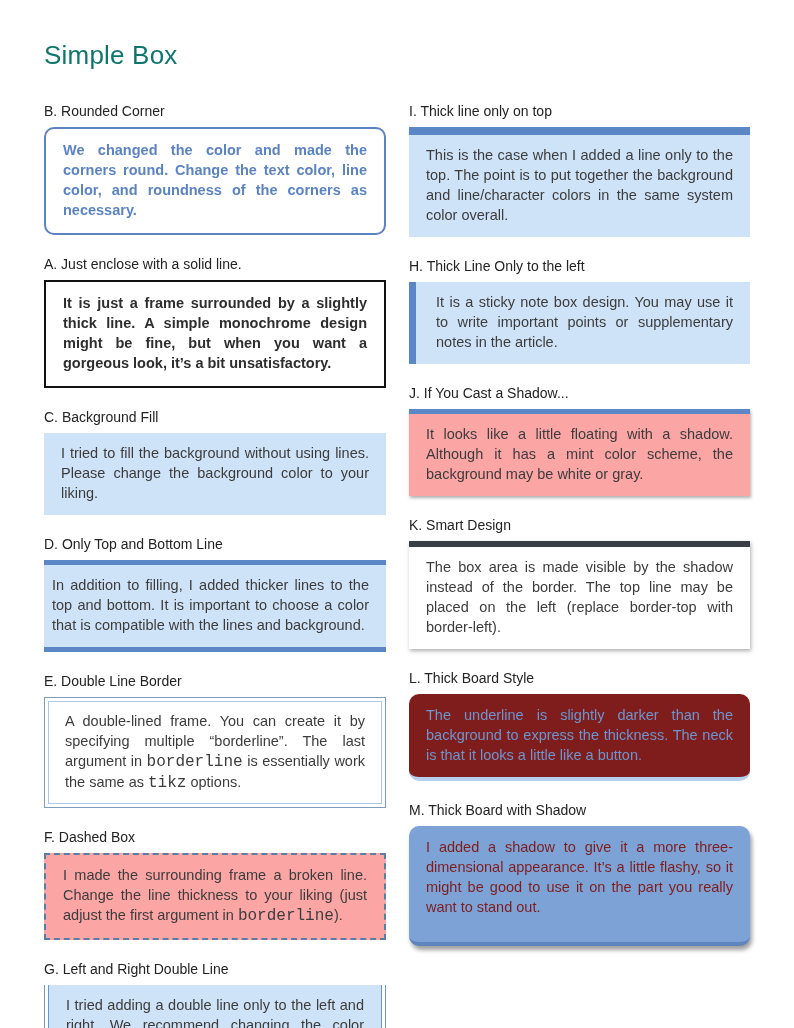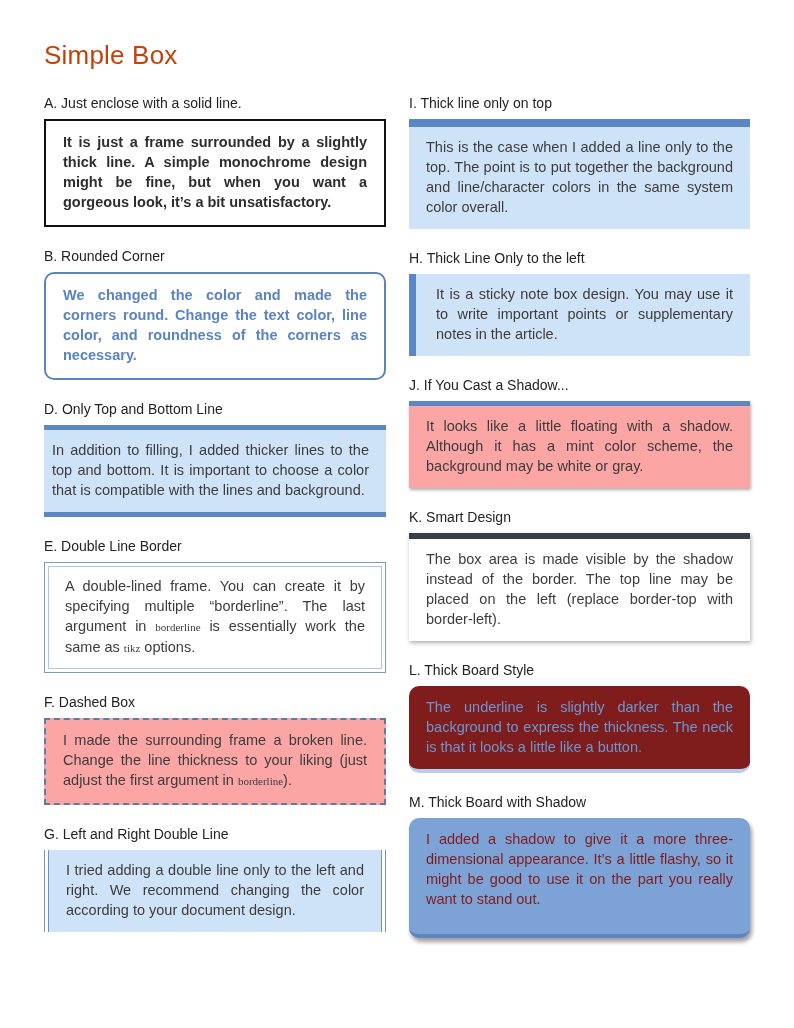--- a/index.html
+++ b/index.html
@@ -13,45 +13,45 @@
   }
   .page {
     width: 794px;
     height: 1028px;
     padding: 40px 44px 0 44px;
     background: #ffffff;
   }
   .page-title {
     font-size: 26px;
     font-weight: 500;
-    color: #c2410c;
+    color: #0f766e;
     letter-spacing: 0.2px;
-    margin-bottom: 24px;
+    margin-bottom: 32px;
   }
   .columns {
     display: grid;
     grid-template-columns: 342px 341px;
     column-gap: 23px;
     align-items: start;
   }
   .sec { margin-bottom: 21px; }
   .sec-label {
     font-size: 14px;
     color: #232323;
     margin-bottom: 8px;
   }
   .box {
     font-size: 14.5px;
     line-height: 20px;
     padding: 10px 17px 12px 17px;
   }
   .box-text { text-align: justify; }
   .box-text code {
-    font-family: Liberation Serif, serif;
-    font-size: 11px;
+    font-family: Liberation Mono, monospace;
+    font-size: 16px;
   }
 
   
   .box-a {
     border: 2px solid #111111;
     background: #ffffff;
     font-weight: 700;
     color: #2e2e2e;
     padding: 11px 17px 13px 17px;
   }
@@ -139,33 +139,39 @@
 <body>
 
 <div class="page">
   <h1 class="page-title">Simple Box</h1>
 
   <div class="columns">
 
     <div class="col">
 
       <section class="sec">
+        <div class="sec-label">B. Rounded Corner</div>
+        <div class="box box-b">
+          <p class="box-text"><span>We changed the color and made the corners round. Change the text color, line color, and roundness of the corners as necessary.</span></p>
+        </div>
+      </section>
+
+      <section class="sec">
         <div class="sec-label">A. Just enclose with a solid line.</div>
         <div class="box box-a">
           <p class="box-text"><span>It is just a frame surrounded by a slightly thick line. A simple monochrome design might be fine, but when you want a gorgeous look, it’s a bit unsatisfactory.</span></p>
         </div>
       </section>
 
       <section class="sec">
-        <div class="sec-label">B. Rounded Corner</div>
-        <div class="box box-b">
-          <p class="box-text"><span>We changed the color and made the corners round. Change the text color, line color, and roundness of the corners as necessary.</span></p>
-        </div>
-      </section>
-
+        <div class="sec-label">C. Background Fill</div>
+        <div class="box box-c">
+          <p class="box-text"><span>I tried to fill the background without using lines. Please change the background color to your liking.</span></p>
+        </div>
+      </section>
 
       <section class="sec">
         <div class="sec-label">D. Only Top and Bottom Line</div>
         <div class="box box-d">
           <p class="box-text"><span>In addition to filling, I added thicker lines to the top and bottom. It is important to choose a color that is compatible with the lines and background.</span></p>
         </div>
       </section>
 
       <section class="sec">
         <div class="sec-label">E. Double Line Border</div>

